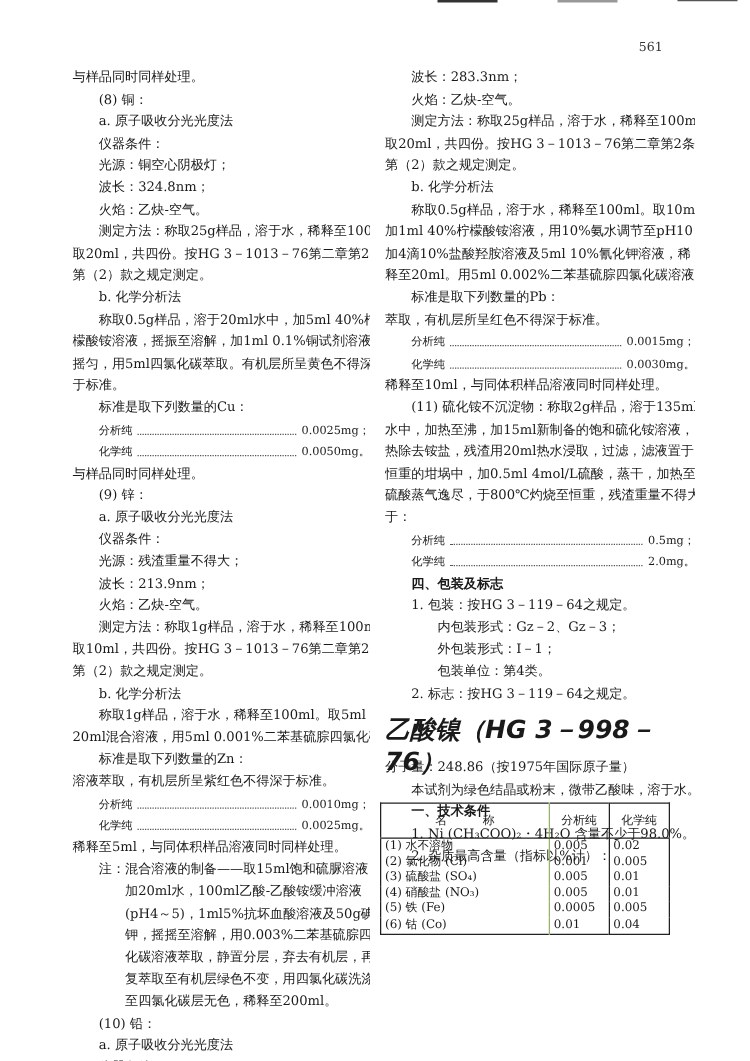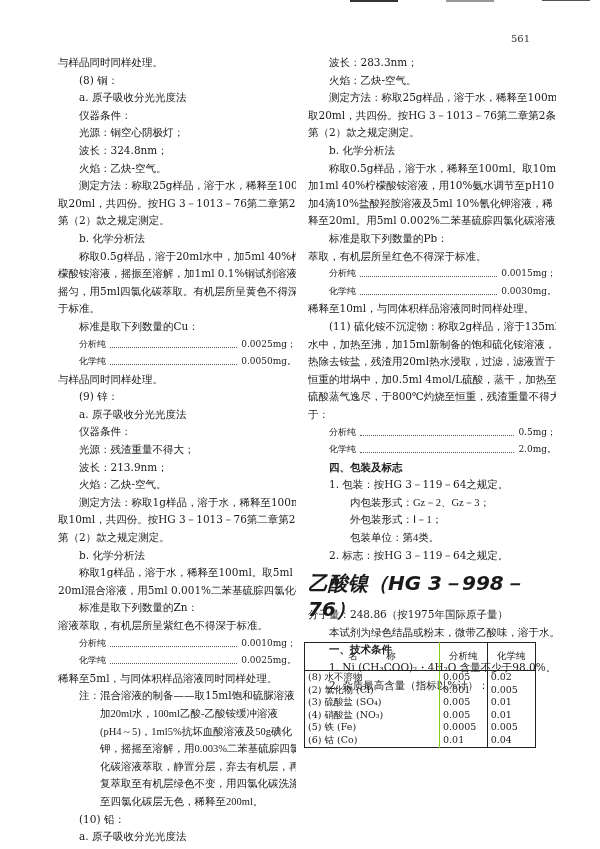--- a/index.html
+++ b/index.html
@@ -8,21 +8,21 @@
     font-family: "DejaVu Serif", "Liberation Serif", serif;
     color: #1a1a1a; font-size: 10.5px;
   }
   .scan-bar { position: absolute; top: 0; height: 2px; }
   .page-num { position: absolute; left: 511px; top: 33px; font-size: 10px; color: #333; }
   .col { position: absolute; top: 54px; }
   .col-left { left: 58px; width: 238px; }
   .col-right { left: 308px; width: 248px; }
   .ln { height: 17.6px; line-height: 17.6px; white-space: nowrap; overflow: hidden; }
   .i1 { padding-left: 21px; }
-  .i2 { padding-left: 42px; font-family: Liberation Serif, serif; }
+  .i2 { padding-left: 42px; }
   .dots { display: flex; align-items: center; padding-left: 21px; font-size: 9px; height: 17.6px; }
   .dots .lbl { flex: none; }
   .dots .fill { flex: 1; border-bottom: 1px dotted #555; margin: 0 4px; height: 6px; }
   .dots .val { flex: none; }
   .title { font-family: "DejaVu Sans", "Liberation Sans", sans-serif; font-weight: bold; font-size: 20px;
            height: 26px; line-height: 26px; margin-top: 6px; margin-bottom: 10px; font-style: italic; }
   .section { font-family: "DejaVu Sans", sans-serif; font-weight: bold; }
   table.imp { position: absolute; left: 304px; top: 642px; width: 232px; border-collapse: collapse;
               font-size: 9.5px; border: 1.5px solid #222; }
   table.imp th { font-weight: normal; height: 25px; border-bottom: 1px solid #222; text-align: center; }
@@ -161,21 +161,21 @@
 <table class="imp">
   <thead>
     <tr>
       <th class="c-name">名　　　称</th>
       <th class="c-ar">分析纯</th>
       <th class="c-cp">化学纯</th>
     </tr>
   </thead>
   <tbody id="imp-body">
       <tr>
-        <td class="c-name">(8) 水不溶物</td>
+        <td class="c-name">(1) 水不溶物</td>
         <td class="c-ar">0.005</td>
         <td class="c-cp">0.02</td>
       </tr>
       <tr>
         <td class="c-name">(2) 氯化物 (Cl)</td>
         <td class="c-ar">0.001</td>
         <td class="c-cp">0.005</td>
       </tr>
       <tr>
         <td class="c-name">(3) 硫酸盐 (SO₄)</td>

